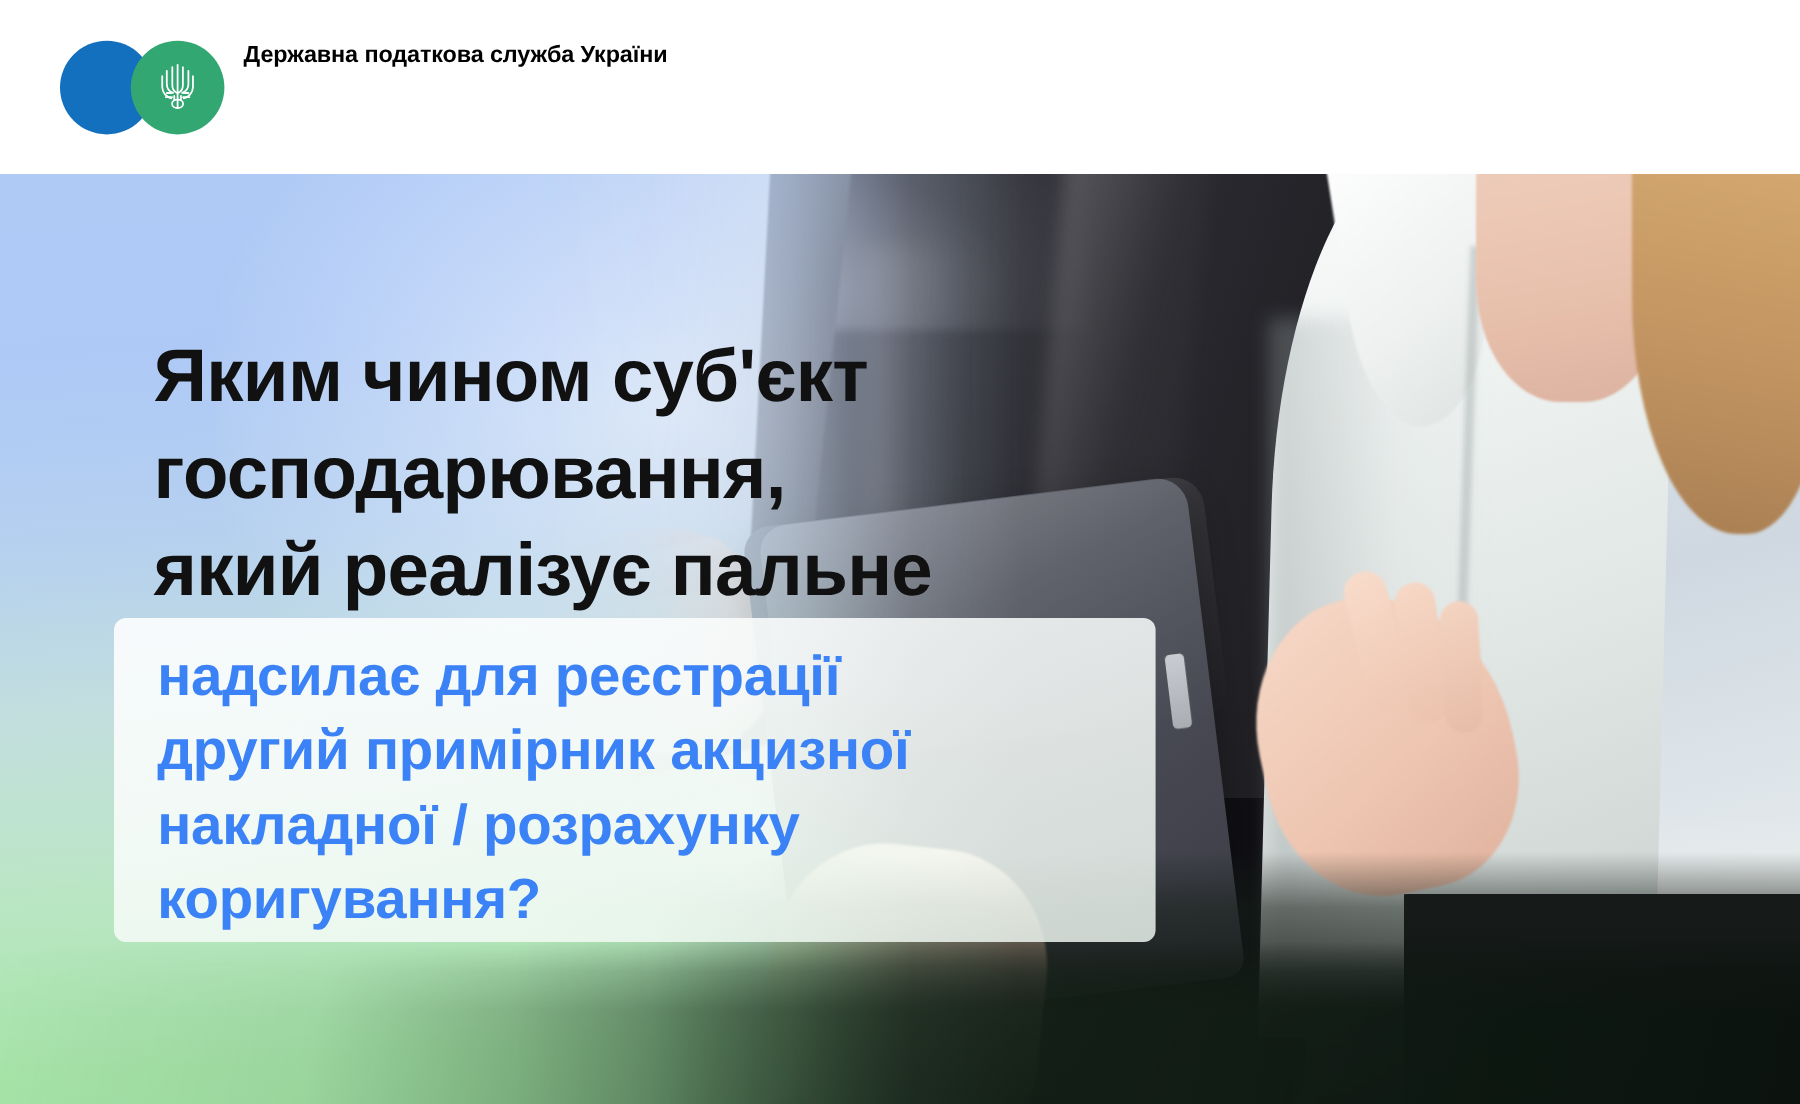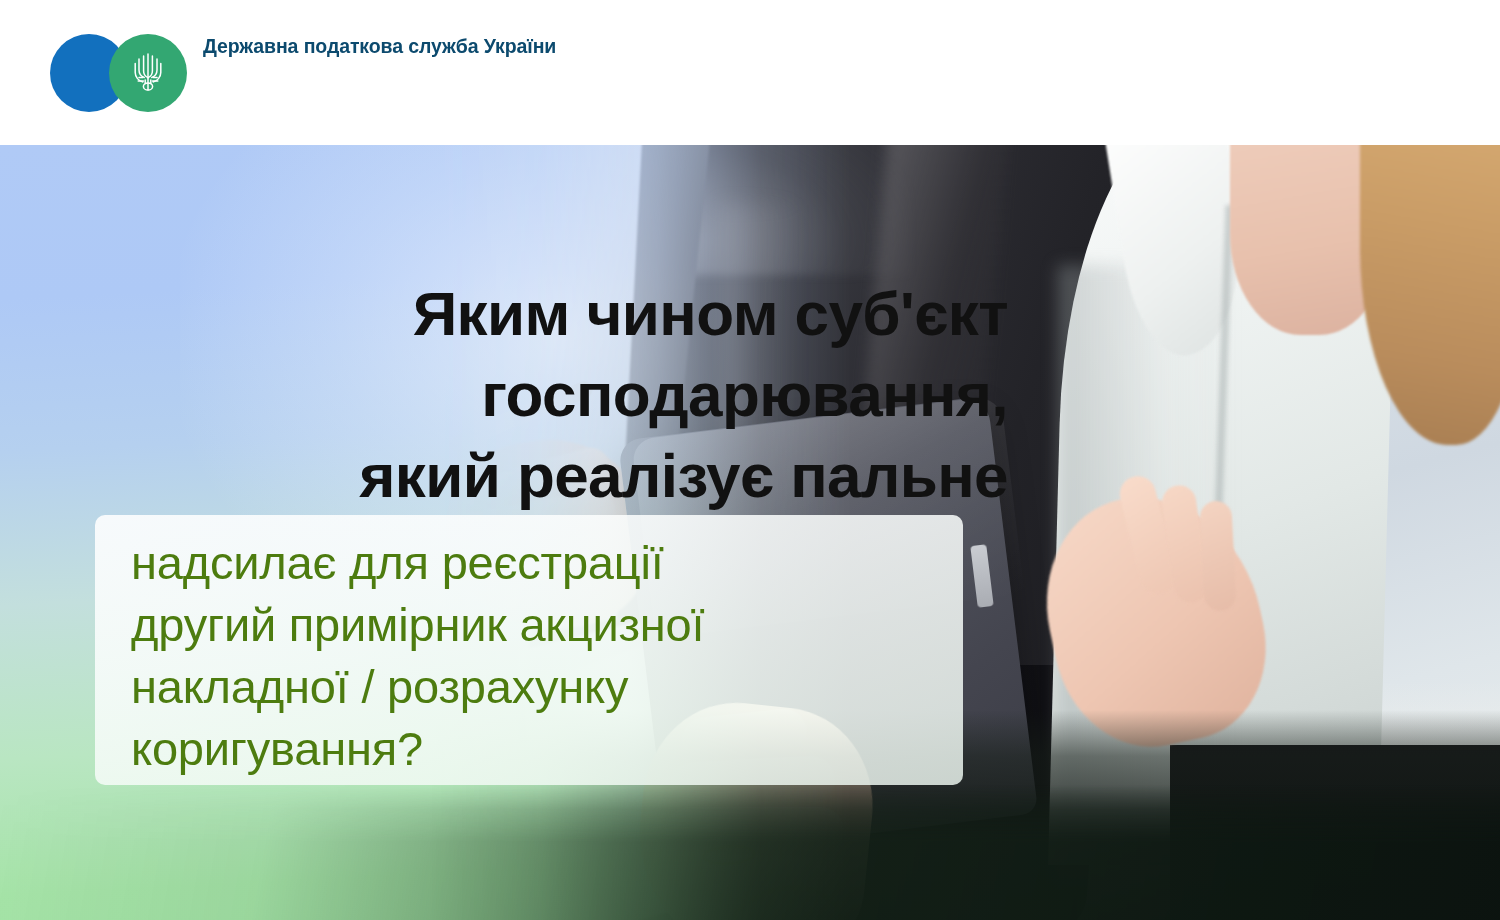--- a/index.html
+++ b/index.html
@@ -68,21 +68,21 @@
   .header-texts {
     position: absolute;
     left: 203px;
     top: 34px;
     width: 700px;
   }
 
   .org-line-1 {
     font-size: 19.5px;
     font-weight: bold;
-    color: #0c4a6e;
+    color: #000000;
     letter-spacing: -0.1px;
     white-space: nowrap;
     line-height: 24px;
   }
 
   .org-line-2 {
     margin-top: 12px;
     font-size: 18.5px;
     font-weight: bold;
     color: #161616;
@@ -690,21 +690,20 @@
     left: 128px;
     top: 273px;
     width: 880px;
     font-size: 62px;
     font-weight: bold;
     line-height: 81px;
     color: #111111;
     letter-spacing: -0.6px;
     white-space: pre-line;
     z-index: 30;
-    text-align: right;
   }
 
   
   .subtitle-panel {
     position: absolute;
     left: 95px;
     top: 515px;
     width: 868px;
     height: 270px;
     background: linear-gradient(168deg,
@@ -715,23 +714,23 @@
     border-radius: 10px;
     z-index: 25;
   }
 
   .subtitle {
     position: absolute;
     left: 131px;
     top: 532px;
     width: 830px;
     font-size: 47px;
-    font-weight: normal;
+    font-weight: bold;
     line-height: 62px;
-    color: #4d7c0f;
+    color: #3b82f6;
     letter-spacing: -0.2px;
     white-space: pre-line;
     z-index: 30;
   }
 </style>
 </head>
 <body>
 
 <div id="poster">
 

